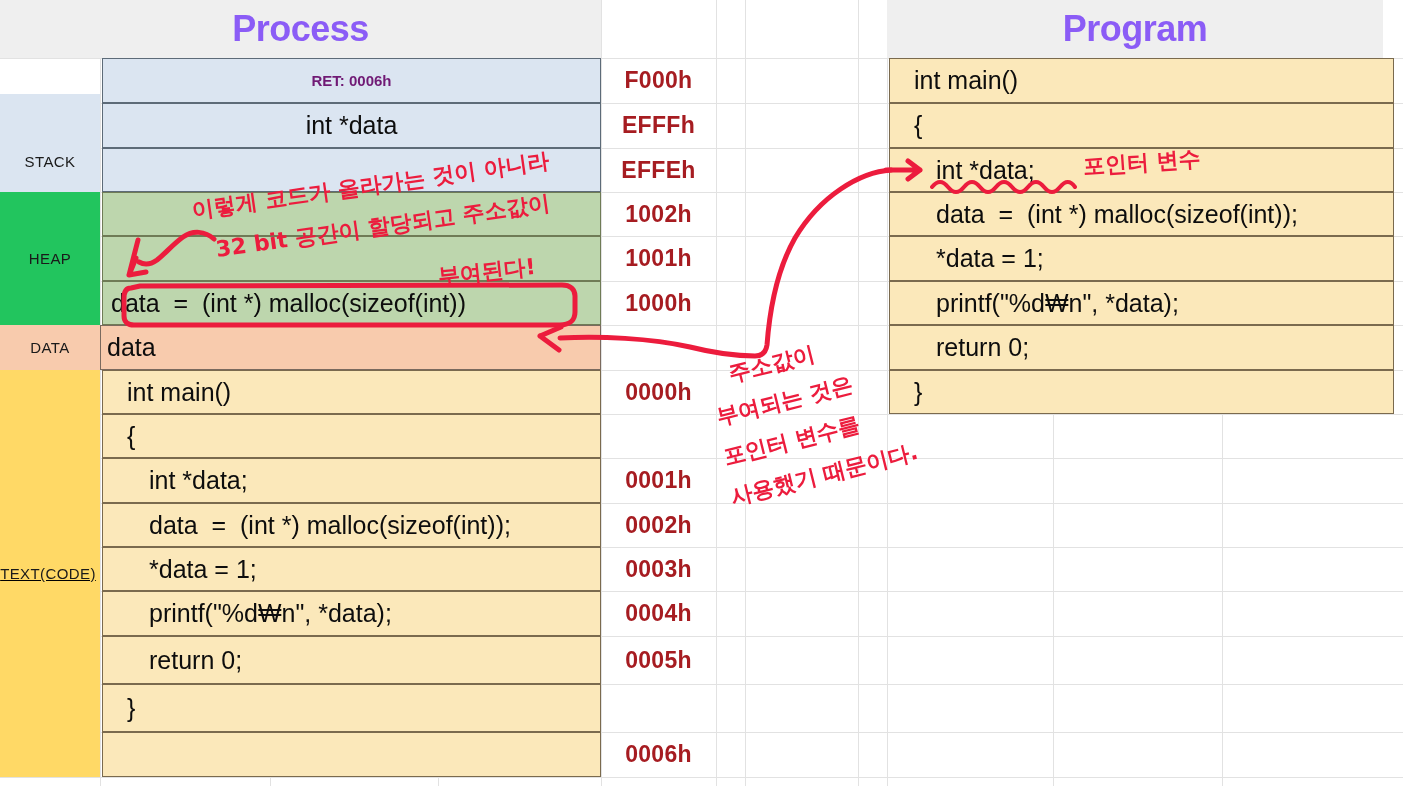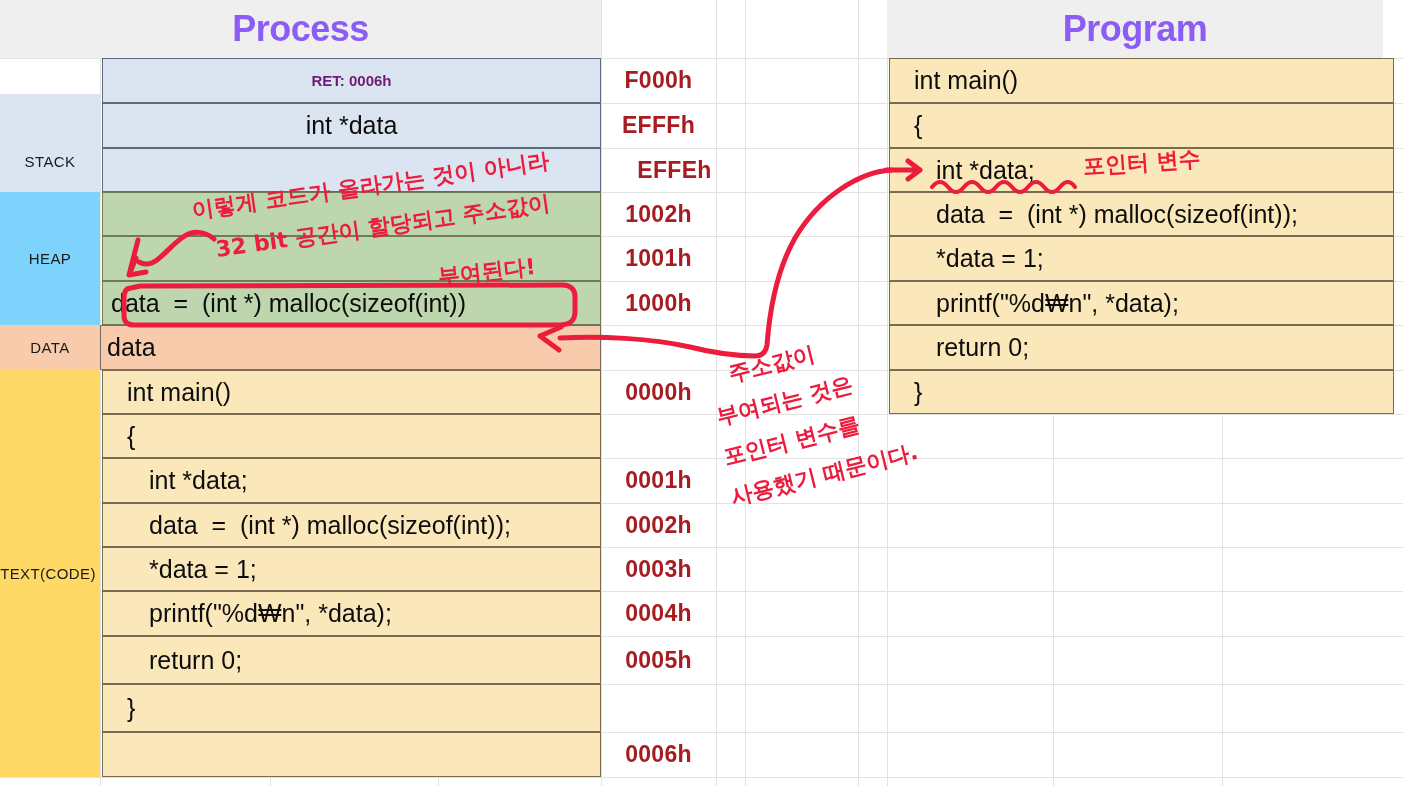--- a/index.html
+++ b/index.html
@@ -11,21 +11,21 @@
   .gridline-h{position:absolute;height:1px;background:#e2e2e2;}
 
   
   .hdr-band{position:absolute;background:#efefef;display:flex;align-items:center;justify-content:center;}
   .hdr-band .hdr-text{font-size:36px;font-weight:bold;color:#8b5cf6;letter-spacing:-0.5px;}
 
   
   .seg{position:absolute;left:0;display:flex;align-items:center;justify-content:center;}
   .seg-label{font-size:15px;color:#1a1a1a;letter-spacing:0.4px;white-space:nowrap;}
   .seg-stack{background:#dbe5f1;}
-  .seg-heap{background:#7dd3fc;}
+  .seg-heap{background:#22c55e;}
   .seg-data{background:#f8cbad;}
   .seg-text{background:#ffd966;}
 
   
   .cell{position:absolute;box-sizing:border-box;display:flex;align-items:center;
         border-top:1px solid #6f7b86;border-bottom:1px solid #6f7b86;
         border-left:1px solid #6f7b86;border-right:1px solid #6f7b86;}
   .cell span{display:block;width:100%;}
   .c-stack{background:#dbe5f1;border-color:#5d6b78;}
   .c-heap{background:#bdd6ad;border-color:#6f7b56;}
@@ -93,21 +93,21 @@
 
   <div class="seg seg-stack" style="top:58px;width:100px;height:134px;margin-top:36px;">
     <span class="seg-label">STACK</span>
   </div>
   <div class="seg seg-heap" style="top:192px;width:100px;height:133px;">
     <span class="seg-label">HEAP</span>
   </div>
   <div class="seg seg-data" style="top:325px;width:100px;height:45px;">
     <span class="seg-label">DATA</span>
   </div>
-  <div class="seg seg-text" style="top:370px;width:100px;height:407px;">
+  <div class="seg seg-text" style="top:370px;width:100px;height:407px;text-decoration:underline;">
     <span class="seg-label" style="margin-left:-4px;">TEXT(CODE)</span>
   </div>
 
   <div class="cell c-stack" style="left:102px;top:58px;width:499px;height:45px;">
     <span class="ret">RET: 0006h</span>
   </div>
   <div class="cell c-stack" style="left:102px;top:103px;width:499px;height:45px;">
     <span class="code txt-center">int *data</span>
   </div>
   <div class="cell c-stack" style="left:102px;top:148px;width:499px;height:44px;">
@@ -155,21 +155,21 @@
   <div class="cell c-text" style="left:102px;top:732px;width:499px;height:45px;">
     <span class="code code-ind2"></span>
   </div>
 
   <div class="addr" style="left:601px;top:58px;width:115px;height:45px;">
     <span>F000h</span>
     </div>
   <div class="addr" style="left:601px;top:103px;width:115px;height:45px;">
     <span>EFFFh</span>
     </div>
-  <div class="addr" style="left:601px;top:148px;width:115px;height:44px;padding-left:16px;">
+  <div class="addr" style="left:601px;top:148px;width:115px;height:44px;">
     <span>EFFEh</span>
     </div>
   <div class="addr" style="left:601px;top:192px;width:115px;height:44px;">
     <span>1002h</span>
     </div>
   <div class="addr" style="left:601px;top:236px;width:115px;height:45px;">
     <span>1001h</span>
     </div>
   <div class="addr" style="left:601px;top:281px;width:115px;height:44px;">
     <span>1000h</span>

